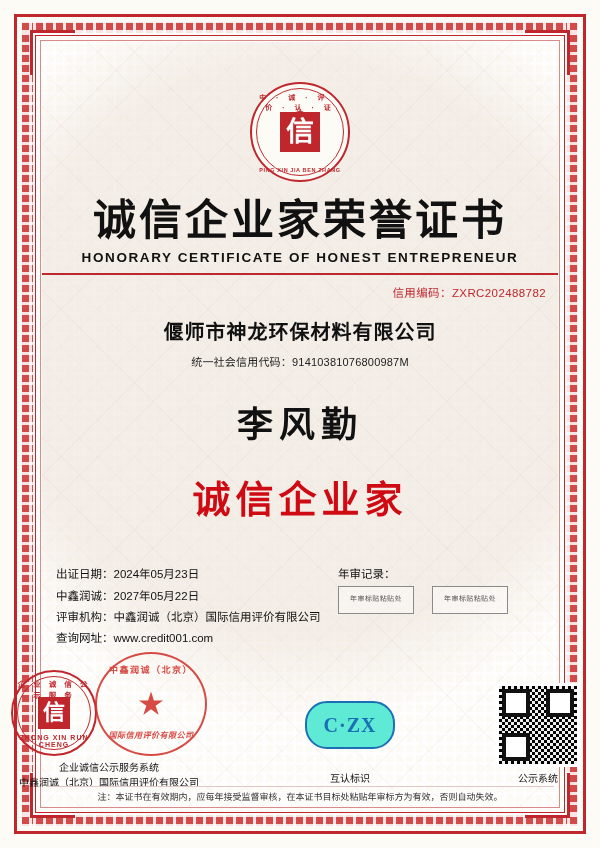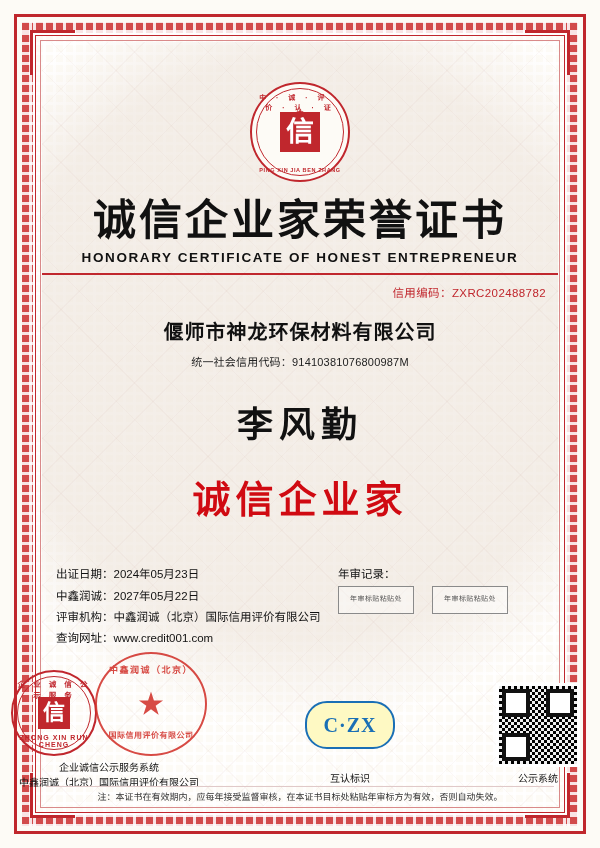--- a/index.html
+++ b/index.html
@@ -347,38 +347,38 @@
     line-height: 1;
   }
   .stamp-oval .arc {
     position: absolute; top: 9px; left: 0; width: 100%;
     text-align: center; font-size: 9px; color: #d2332c;
     letter-spacing: 1.5px; font-weight: bold;
   }
   .stamp-oval .arc2 {
     position: absolute; bottom: 14px; left: 0; width: 100%;
     text-align: center; font-size: 8px; color: #d2332c;
-    letter-spacing: 0.5px; font-weight: bold;
+    letter-spacing: 0.5px; font-weight: bold; font-style: italic;
   }
 
   
   .mr-logo {
     width: 86px;
     height: 44px;
     border-radius: 22px;
     border: 2px solid #1a6fb5;
     color: #1a6fb5;
     font-family: "Liberation Serif", serif;
     font-weight: bold;
     font-size: 20px;
     letter-spacing: 1px;
     display: flex;
     align-items: center;
     justify-content: center;
-    background: #fef9c3;
+    background: #5eead4;
   }
 
   
   .qr {
     width: 78px;
     height: 78px;
     background:
       repeating-linear-gradient(0deg, #111 0 3px, #fff 3px 6px),
       repeating-linear-gradient(90deg, #111 0 3px, #fff 3px 6px);
     background-blend-mode: difference;

